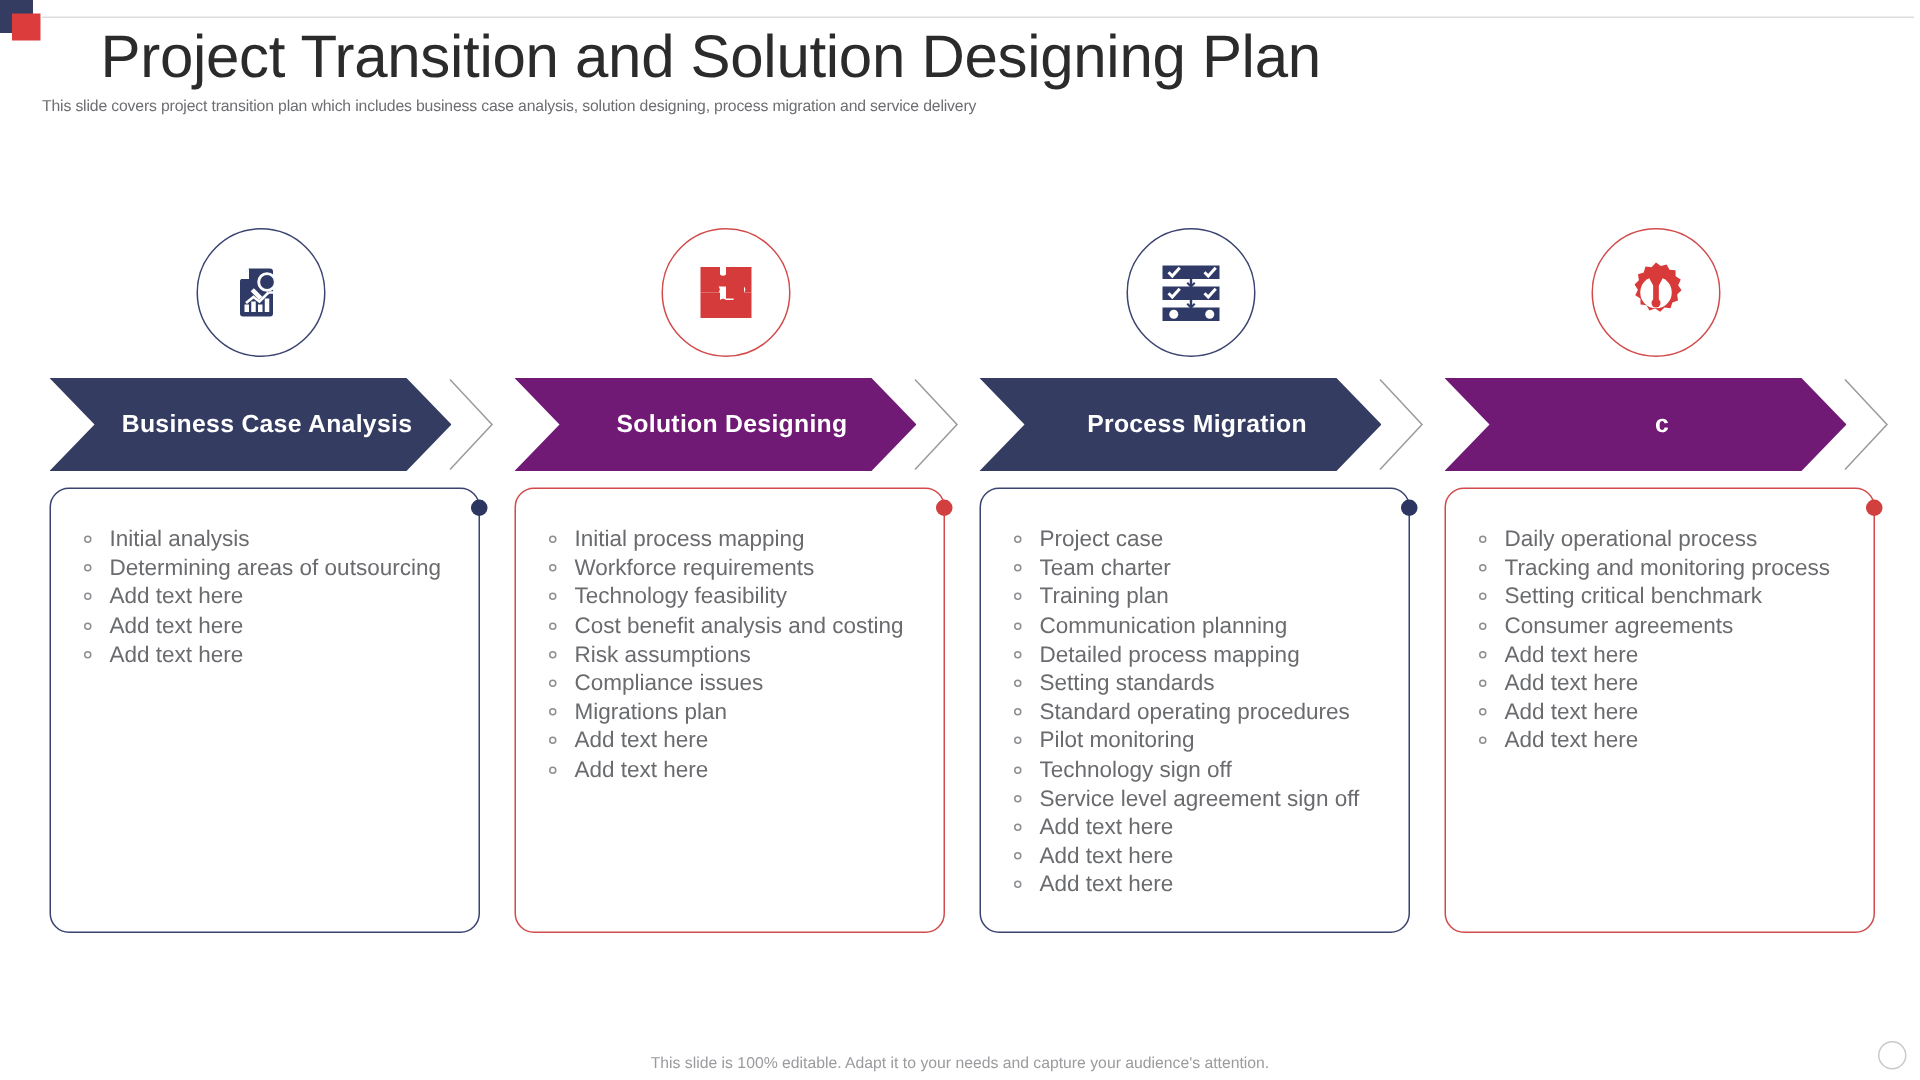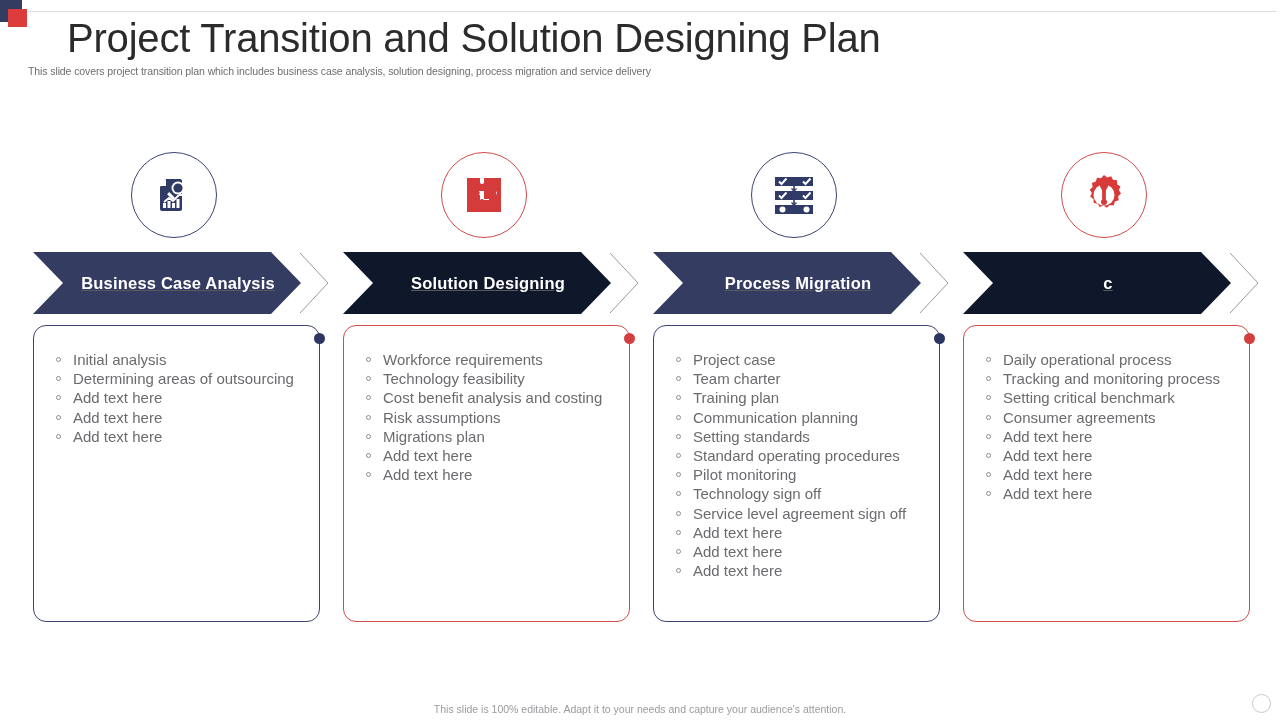--- a/index.html
+++ b/index.html
@@ -109,23 +109,22 @@
     width: 268px;
     height: 62px;
     background: #343c62;
     -webkit-clip-path: polygon(0 0, 238px 0, 268px 31px, 238px 62px, 0 62px, 30px 31px);
     clip-path: polygon(0 0, 238px 0, 268px 31px, 238px 62px, 0 62px, 30px 31px);
     display: flex;
     align-items: center;
     justify-content: center;
     box-sizing: border-box;
     padding-left: 22px;
-    text-decoration: underline;
-  }
-  .banner.red { background: #0f172a; }
+  }
+  .banner.red { background: #701a75; }
   .banner-label {
     color: #ffffff;
     font-size: 16.5px;
     font-weight: bold;
     letter-spacing: 0.2px;
     white-space: nowrap;
   }
   .chev-echo {
     position: absolute;
     left: 265px;
@@ -276,24 +275,26 @@
     </div>
     <div class="chev-echo">
       <svg width="32" height="62" viewBox="0 0 32 62">
           <path d="M2 1 L30 31 L2 61" fill="none" stroke="#9a9a9a" stroke-width="1"></path>
         </svg>
     </div>
   </div>
   <div class="box red"></div>
   <div class="dot red"></div>
   <ul class="bullets">
+    <li>Initial  process mapping</li>
     <li>Workforce requirements</li>
     <li>Technology  feasibility</li>
     <li>Cost benefit analysis and costing</li>
     <li>Risk assumptions</li>
+    <li>Compliance issues</li>
     <li>Migrations plan</li>
     <li>Add text here</li>
     <li>Add text here</li>
   </ul>
 </div>
 
 <div class="col col-2">
   <div class="icon-circle">
     <span>
       <svg width="48" height="46" viewBox="0 0 48 46">
@@ -322,20 +323,21 @@
         </svg>
     </div>
   </div>
   <div class="box"></div>
   <div class="dot"></div>
   <ul class="bullets">
     <li>Project case</li>
     <li>Team  charter</li>
     <li>Training  plan</li>
     <li>Communication planning</li>
+    <li>Detailed process mapping</li>
     <li>Setting standards</li>
     <li>Standard operating procedures</li>
     <li>Pilot monitoring</li>
     <li>Technology  sign off</li>
     <li>Service level agreement sign off</li>
     <li>Add text here</li>
     <li>Add text here</li>
     <li>Add text here</li>
   </ul>
 </div>

